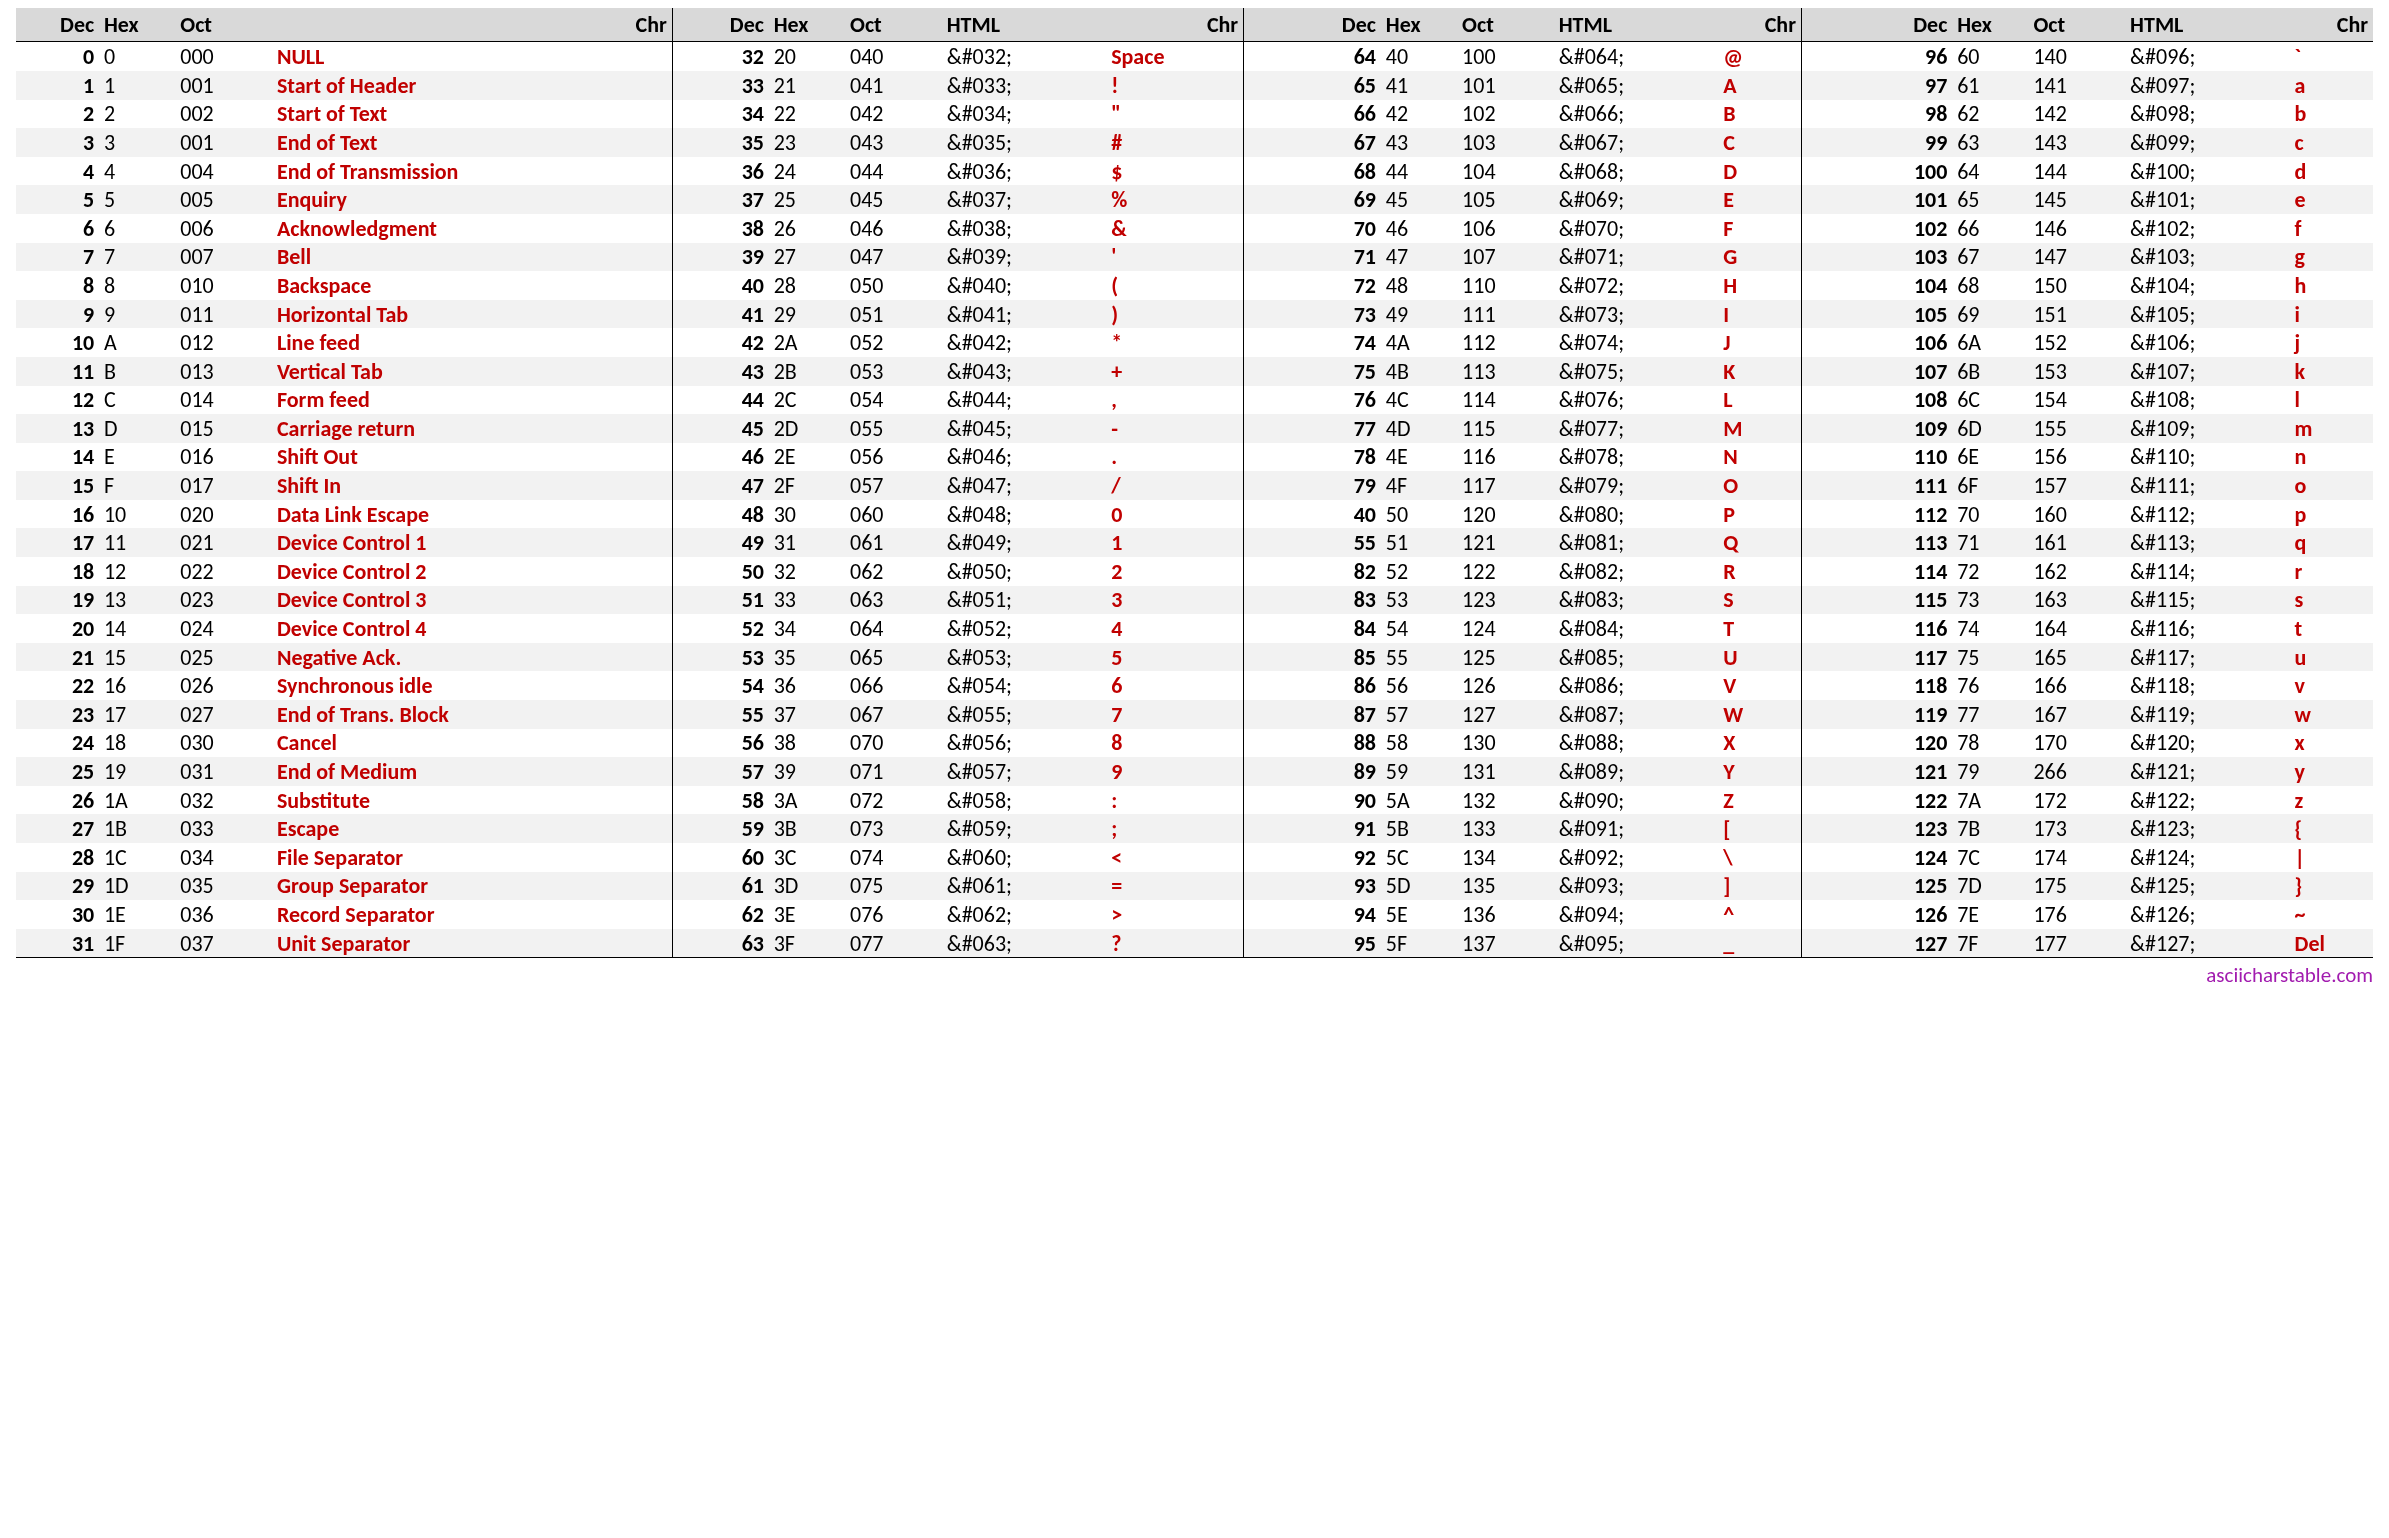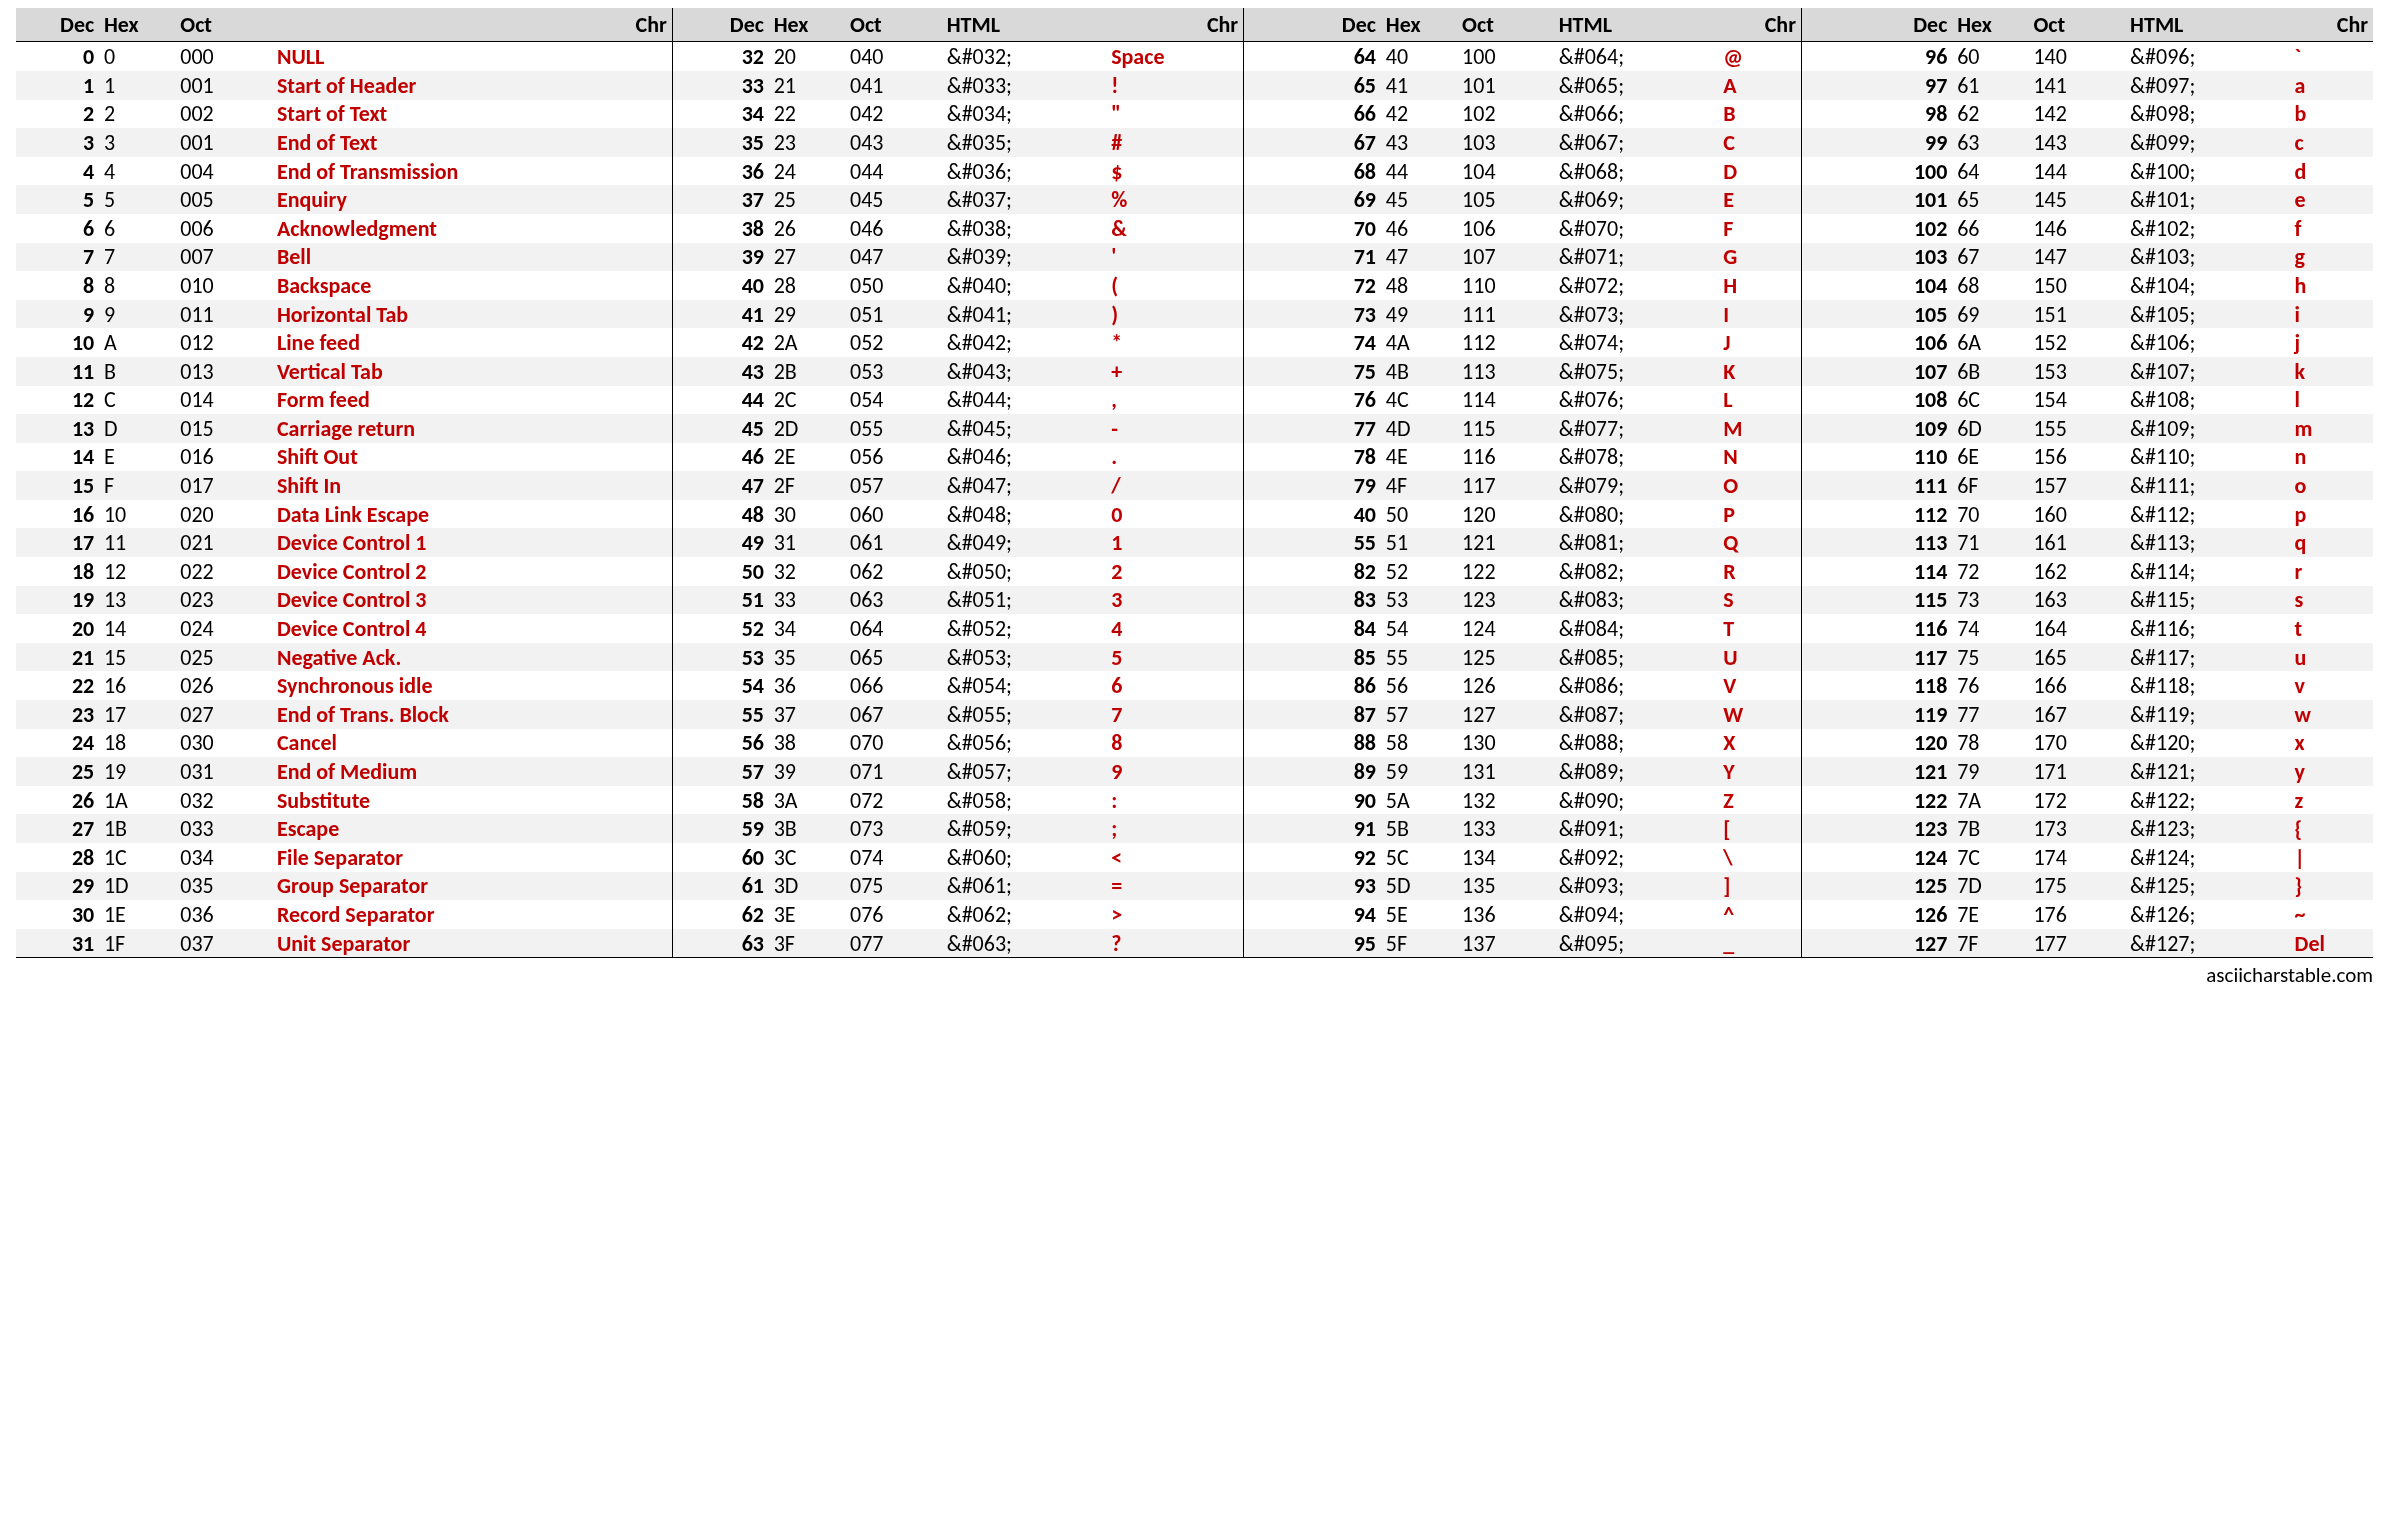--- a/index.html
+++ b/index.html
@@ -34,21 +34,21 @@
   tbody tr:last-child td { border-bottom: 1.6px solid #000; }
   .dec { text-align: right; font-weight: bold; }
   .hex { text-align: left; }
   .oct { text-align: left; }
   .html { text-align: left; }
   .chr { text-align: left; color: #c00000; font-weight: bold; }
   .sep { border-left: 1.6px solid #000; }
   .gap { width: 32px; }
   .footer {
     text-align: right;
-    color: #000000;
+    color: #a21caf;
     font-size: 21px;
     padding-top: 3.2px;
   }
   th.dec { }
 </style>
 </head>
 <body>
 <div class="wrap">
 
 <table>
@@ -693,21 +693,21 @@
           <td class="chr">9</td>
           <td class="sep"></td>
           <td class="dec">89</td>
           <td class="hex">59</td>
           <td class="oct">131</td>
           <td class="html">&amp;#089;</td>
           <td class="chr">Y</td>
           <td class="sep"></td>
           <td class="dec">121</td>
           <td class="hex">79</td>
-          <td class="oct">171</td>
+          <td class="oct">266</td>
           <td class="html">&amp;#121;</td>
           <td class="chr">y</td>
         </tr>
         <tr>
           <td class="dec">26</td>
           <td class="hex">1A</td>
           <td class="oct">032</td>
           <td class="chr">Substitute</td>
           <td class="dec sep">58</td>
           <td class="hex">3A</td>

